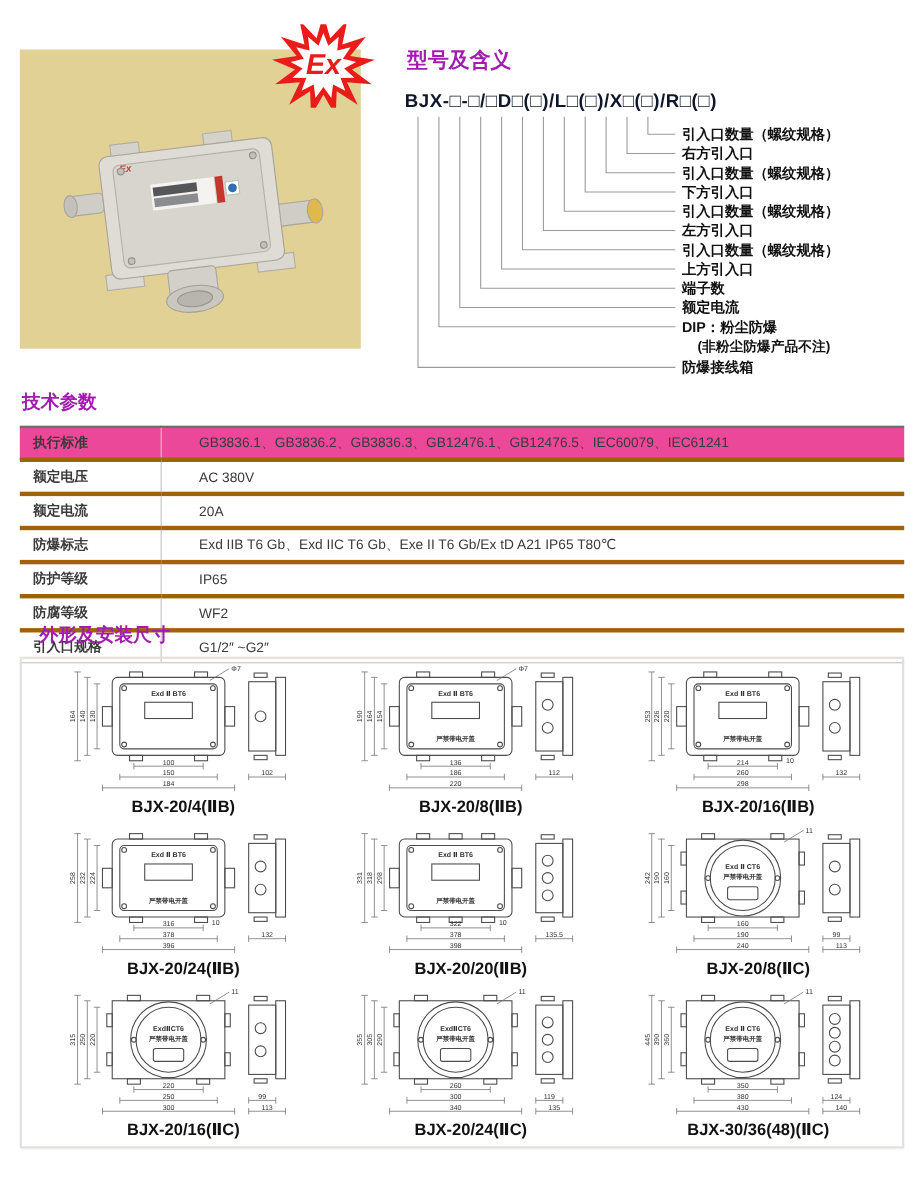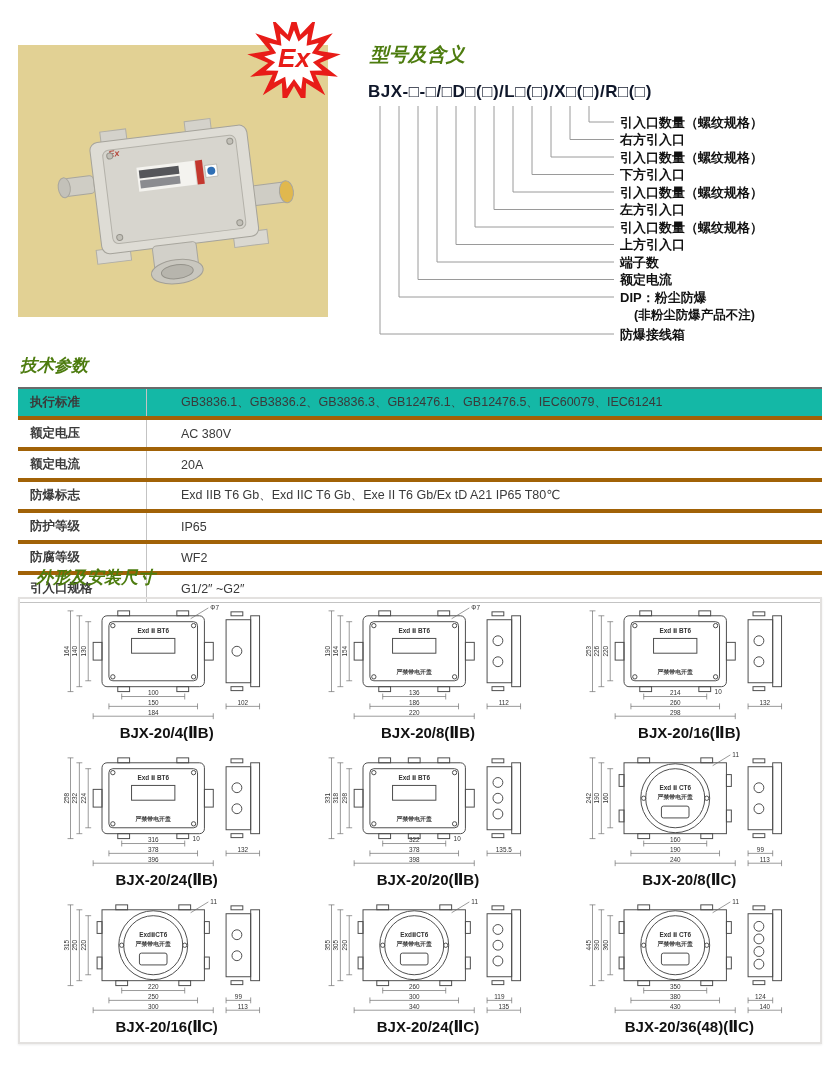--- a/index.html
+++ b/index.html
@@ -1,17 +1,17 @@
 <!DOCTYPE html>
 <html><head>
 <meta charset="utf-8">
 <style>
   html,body{margin:0;padding:0;}
   body{width:840px;height:1081px;background:#fff;font-family:"Liberation Sans","DejaVu Sans",sans-serif;color:#222;overflow:hidden;position:relative;}
-  .sec-title{color:#4d7c0f;font-weight:bold;font-style:italic;}
+  .sec-title{color:#a21caf;font-weight:bold;}
   
   .photo-wrap{position:absolute;left:18px;top:45px;width:310px;height:272px;background:#e2d194;}
   .ex-badge{position:absolute;left:246px;top:22px;width:96px;height:76px;}
   
   .model-sec{position:absolute;left:368px;top:42px;width:460px;}
   .model-title{font-size:19px;margin:0 0 14px 2px;}
   .model-string{font-size:17px;font-weight:bold;color:#0f172a;letter-spacing:.5px;white-space:nowrap;}
   .fan{display:block;margin-top:4px;}
   .flabel{font-size:13px;font-weight:bold;fill:#111;}
   .fnote{font-size:12.5px;font-weight:bold;fill:#111;}
@@ -118,21 +118,21 @@
       <polyline points="12,0 12,228 246,228" class="fline"></polyline>
       <text x="252" y="232.5" class="flabel">防爆接线箱</text>
       <text x="266" y="213" class="fnote">(非粉尘防爆产品不注)</text>
     </svg>
 </div>
 
 <div class="specs-sec">
   <div class="sec-title specs-title">技术参数</div>
   <table class="specs">
     <tbody>
-        <tr style="background: #14b8a6;">
+        <tr style="background: #ec4899;">
           <td class="k">执行标准</td>
           <td class="v">GB3836.1、GB3836.2、GB3836.3、GB12476.1、GB12476.5、IEC60079、IEC61241</td>
         </tr>
         <tr>
           <td class="k">额定电压</td>
           <td class="v">AC 380V</td>
         </tr>
         <tr>
           <td class="k">额定电流</td>
           <td class="v">20A</td>
@@ -677,17 +677,17 @@
             <circle cx="197" cy="69.2" r="5" class="sh"></circle>
             <line x1="186" y1="106" x2="211" y2="106" class="dim"></line>
             <line x1="186" y1="103" x2="186" y2="109" class="dim"></line>
             <line x1="211" y1="103" x2="211" y2="109" class="dim"></line>
             <text x="198.5" y="104.5" class="dimtxt" text-anchor="middle">124</text>
             <line x1="186" y1="116" x2="220" y2="116" class="dim"></line>
             <line x1="186" y1="113" x2="186" y2="119" class="dim"></line>
             <line x1="220" y1="113" x2="220" y2="119" class="dim"></line>
             <text x="203" y="114.5" class="dimtxt" text-anchor="middle">140</text>
           </svg>
-          <div class="caption">BJX-20/36(48)(ⅡC)</div>
+          <div class="caption">BJX-30/36(48)(ⅡC)</div>
         </div>
       </div>
   </div>
 </div>
 
 </body></html>

